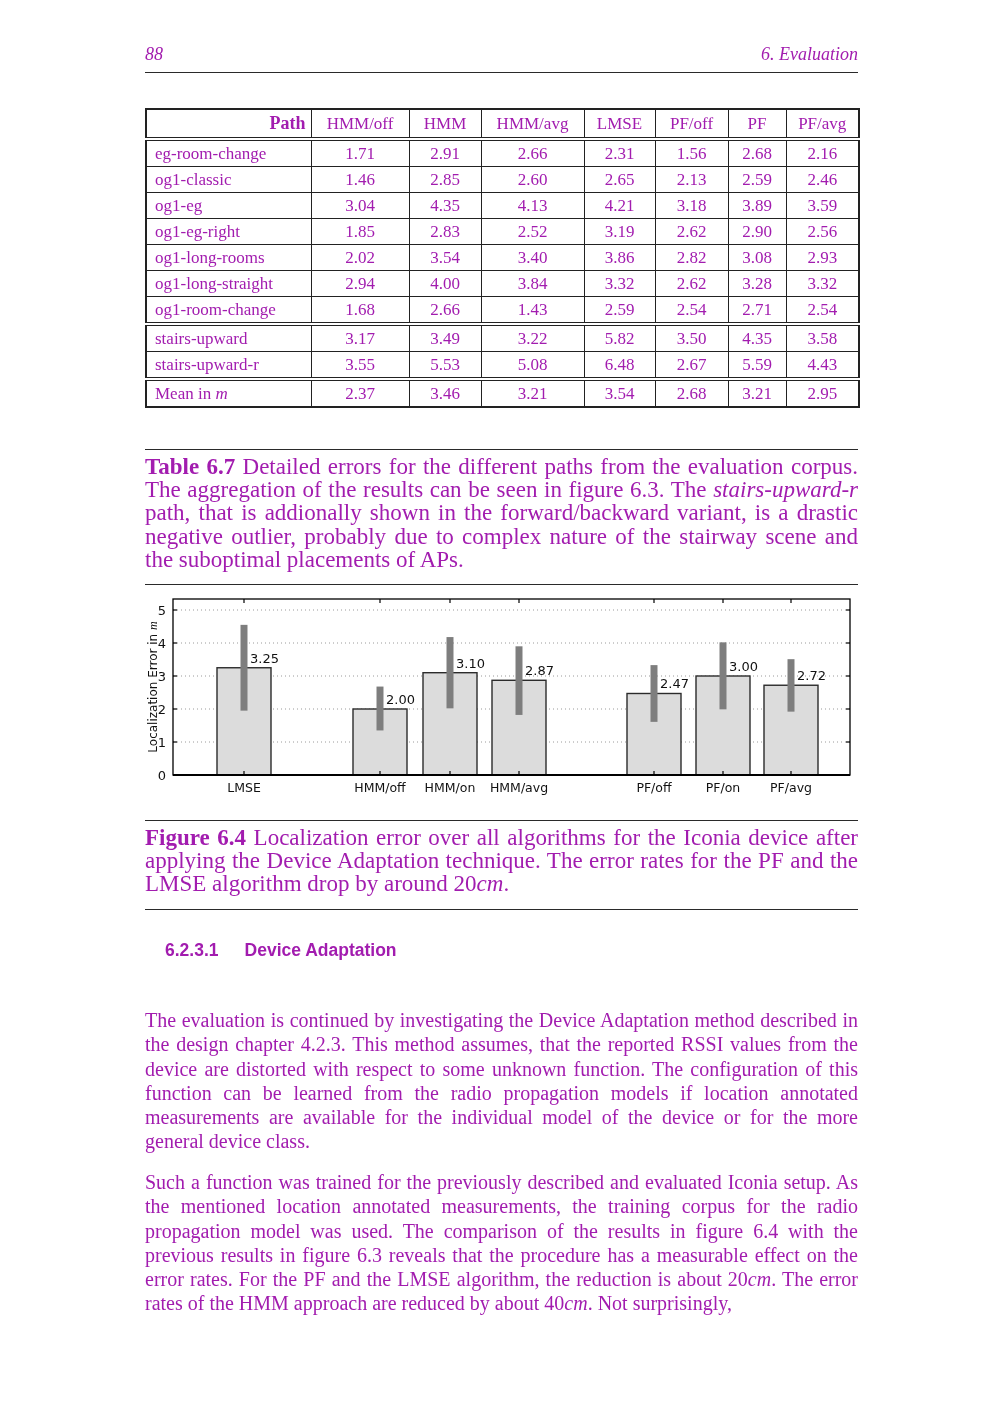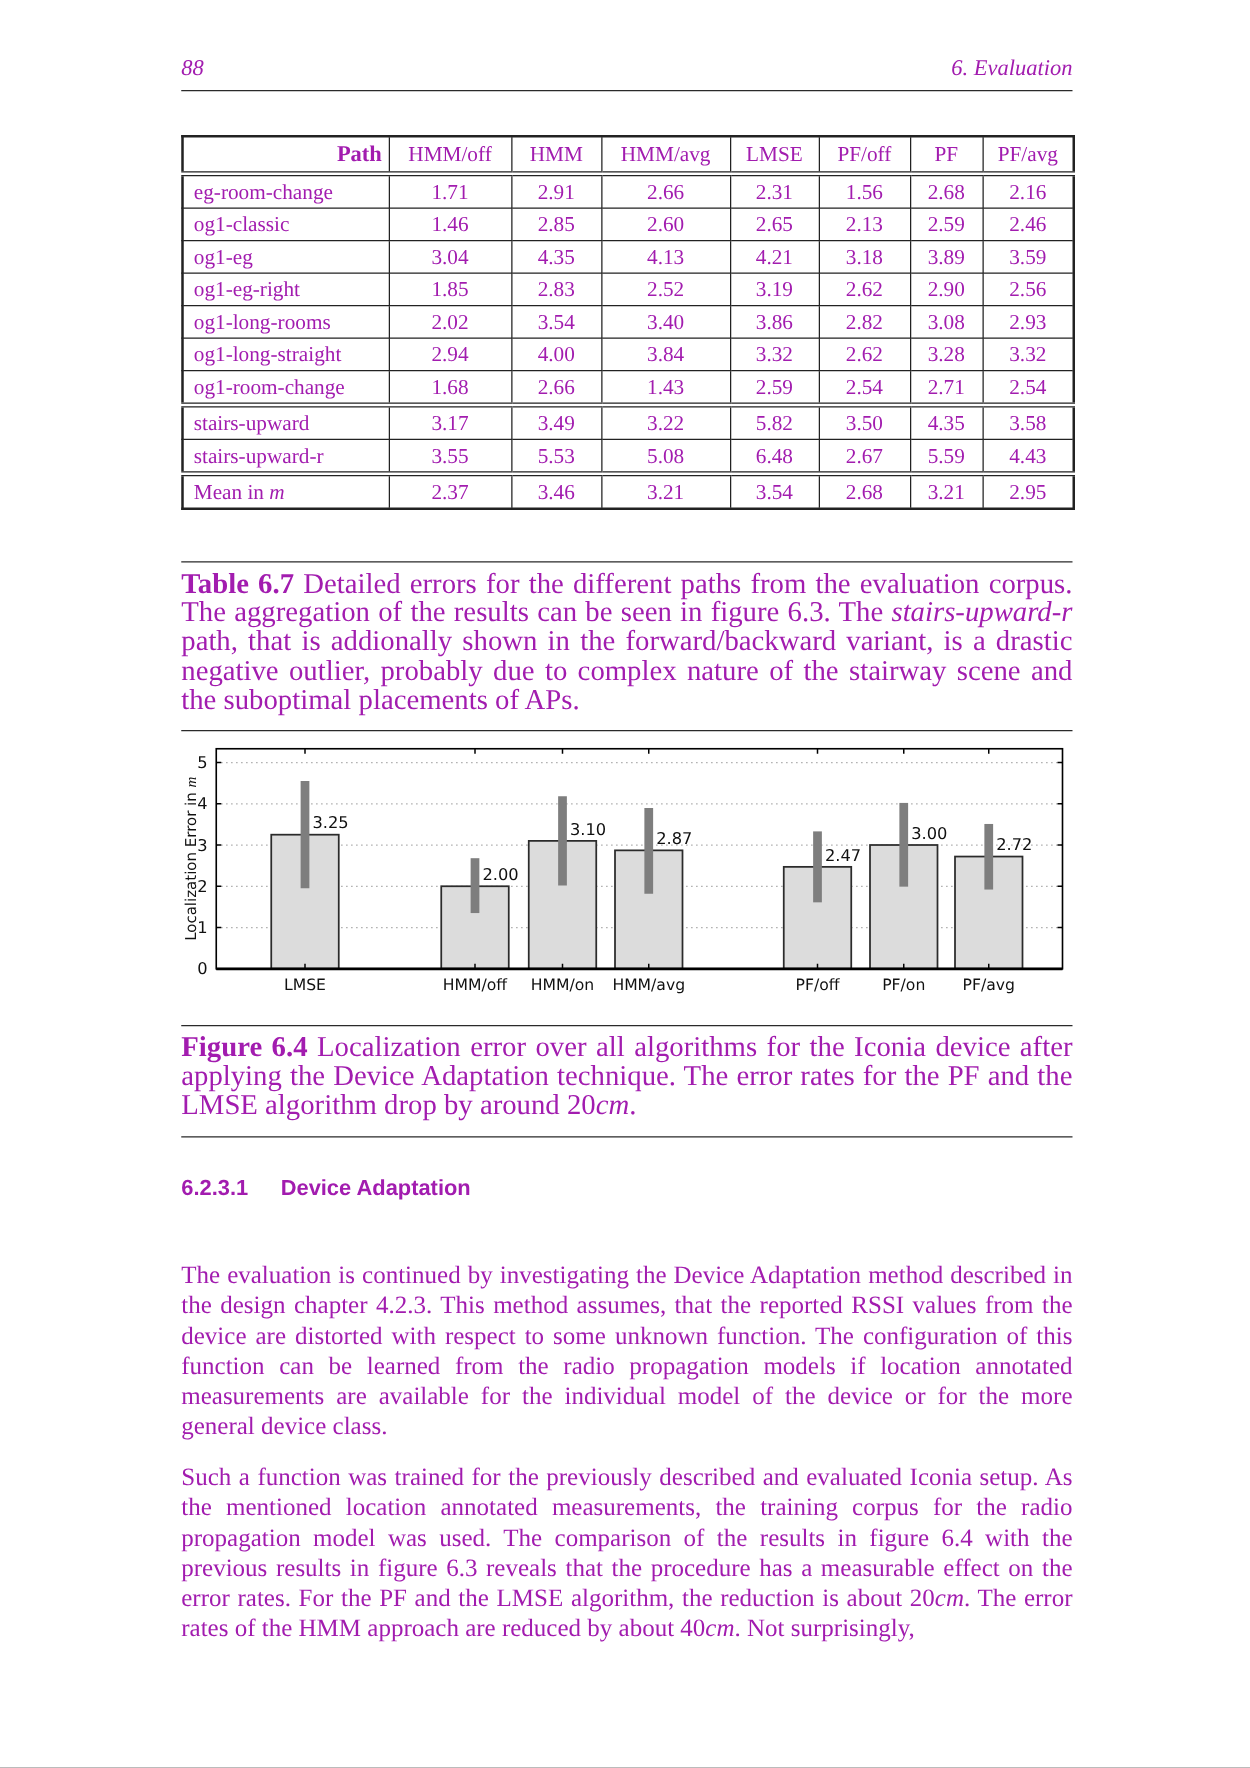--- a/index.html
+++ b/index.html
@@ -54,21 +54,21 @@
   .vlabel { font:13px "DejaVu Sans","Liberation Sans",sans-serif; fill:#111; }
   .xlabel { font:12.5px "DejaVu Sans","Liberation Sans",sans-serif; text-anchor:middle; fill:#111; }
   .ytick-num { font:13px "DejaVu Sans","Liberation Sans",sans-serif; text-anchor:end; fill:#111; }
   .axis-title { font:12px "DejaVu Sans","Liberation Sans",sans-serif; fill:#111; }
   .unit-m { font:italic 12px "Liberation Serif",serif; }
 
   
   .section-heading {
     top:940px; font-family:"Liberation Sans",sans-serif; font-weight:bold; font-size:17.5px;
   }
-  .section-heading .sec-num { margin-right:26px; }
+  .section-heading .sec-num { margin-right:26px;margin-left:20px; }
   .para { font-size:20px; line-height:24.3px; text-align:justify; }
   .para-1 { top:988px; }
   .para-2 { top:1150px; }
 </style>
 </head>
 <body>
 
 <div class="page">
 
   <div class="block page-header">

